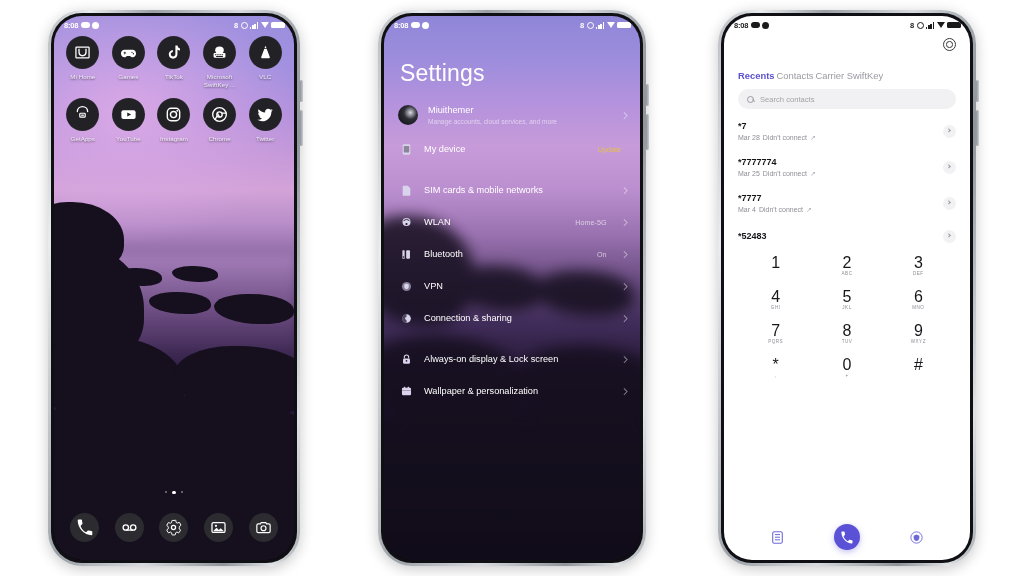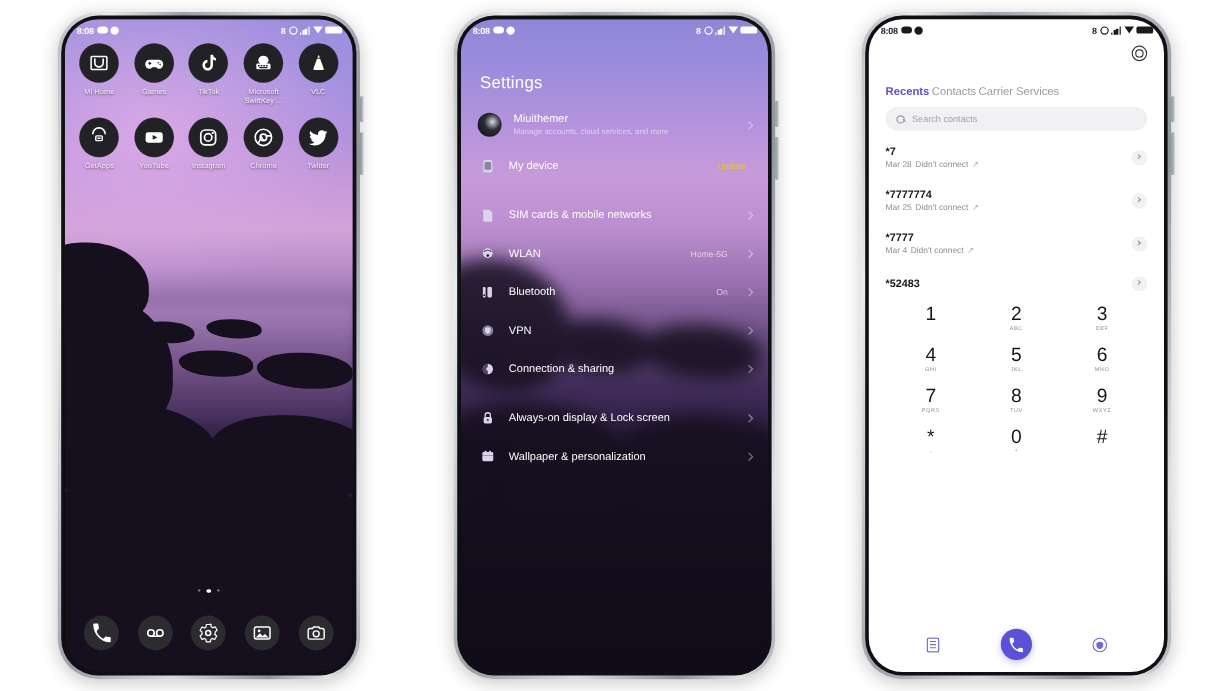--- a/index.html
+++ b/index.html
@@ -165,21 +165,21 @@
         #2a1c3c 64%,
         #191127 72%,
         #100b1b 80%,
         #0a0712 90%,
         #050409 100%);
   }
   .set-blur-rocks { position:absolute; inset:0; filter:blur(7px); opacity:0.85; }
   .set-head {
     position:relative;z-index:3;padding:26px 16px 0 16px;
   }
-  .set-title { font-size:14px;color:#fff;font-weight:400;letter-spacing:0.2px; }
+  .set-title { font-size:23px;color:#fff;font-weight:400;letter-spacing:0.2px; }
   .set-search {
     margin-top:12px;height:21px;border-radius:11px;
     background:rgba(255,255,255,0.13);
     display:flex;align-items:center;gap:5px;padding:0 9px;
   }
   .set-search .mag { width:7px;height:7px;border:1.1px solid rgba(255,255,255,0.6);border-radius:50%;position:relative; }
   .set-search .mag::after{content:"";position:absolute;width:3px;height:1.1px;background:rgba(255,255,255,0.6);right:-2.4px;bottom:0.2px;transform:rotate(45deg);}
   .set-ph { font-size:8.5px;color:rgba(255,255,255,0.62); }
 
   .set-list { position:relative;z-index:3;margin-top:12px; }
@@ -641,21 +641,21 @@
           </div>
         </div>
 
         <div class="dial-top">
           <div class="gear-wrap">
             <span class="gear"></span>
           </div>
           <div class="tabs" id="dial-tabs">
               <span class="tab active">Recents</span>
               <span class="tab">Contacts</span>
-              <span class="tab">Carrier Services</span>
+              <span class="tab">Carrier SwiftKey</span>
             </div>
           <div class="dial-search">
             <span class="mag"></span>
             <span class="dial-ph">Search contacts</span>
           </div>
         </div>
 
         <div class="calls" id="call-list" style="height:130px;">
             <div class="call-row">
               <div class="call-txt">

